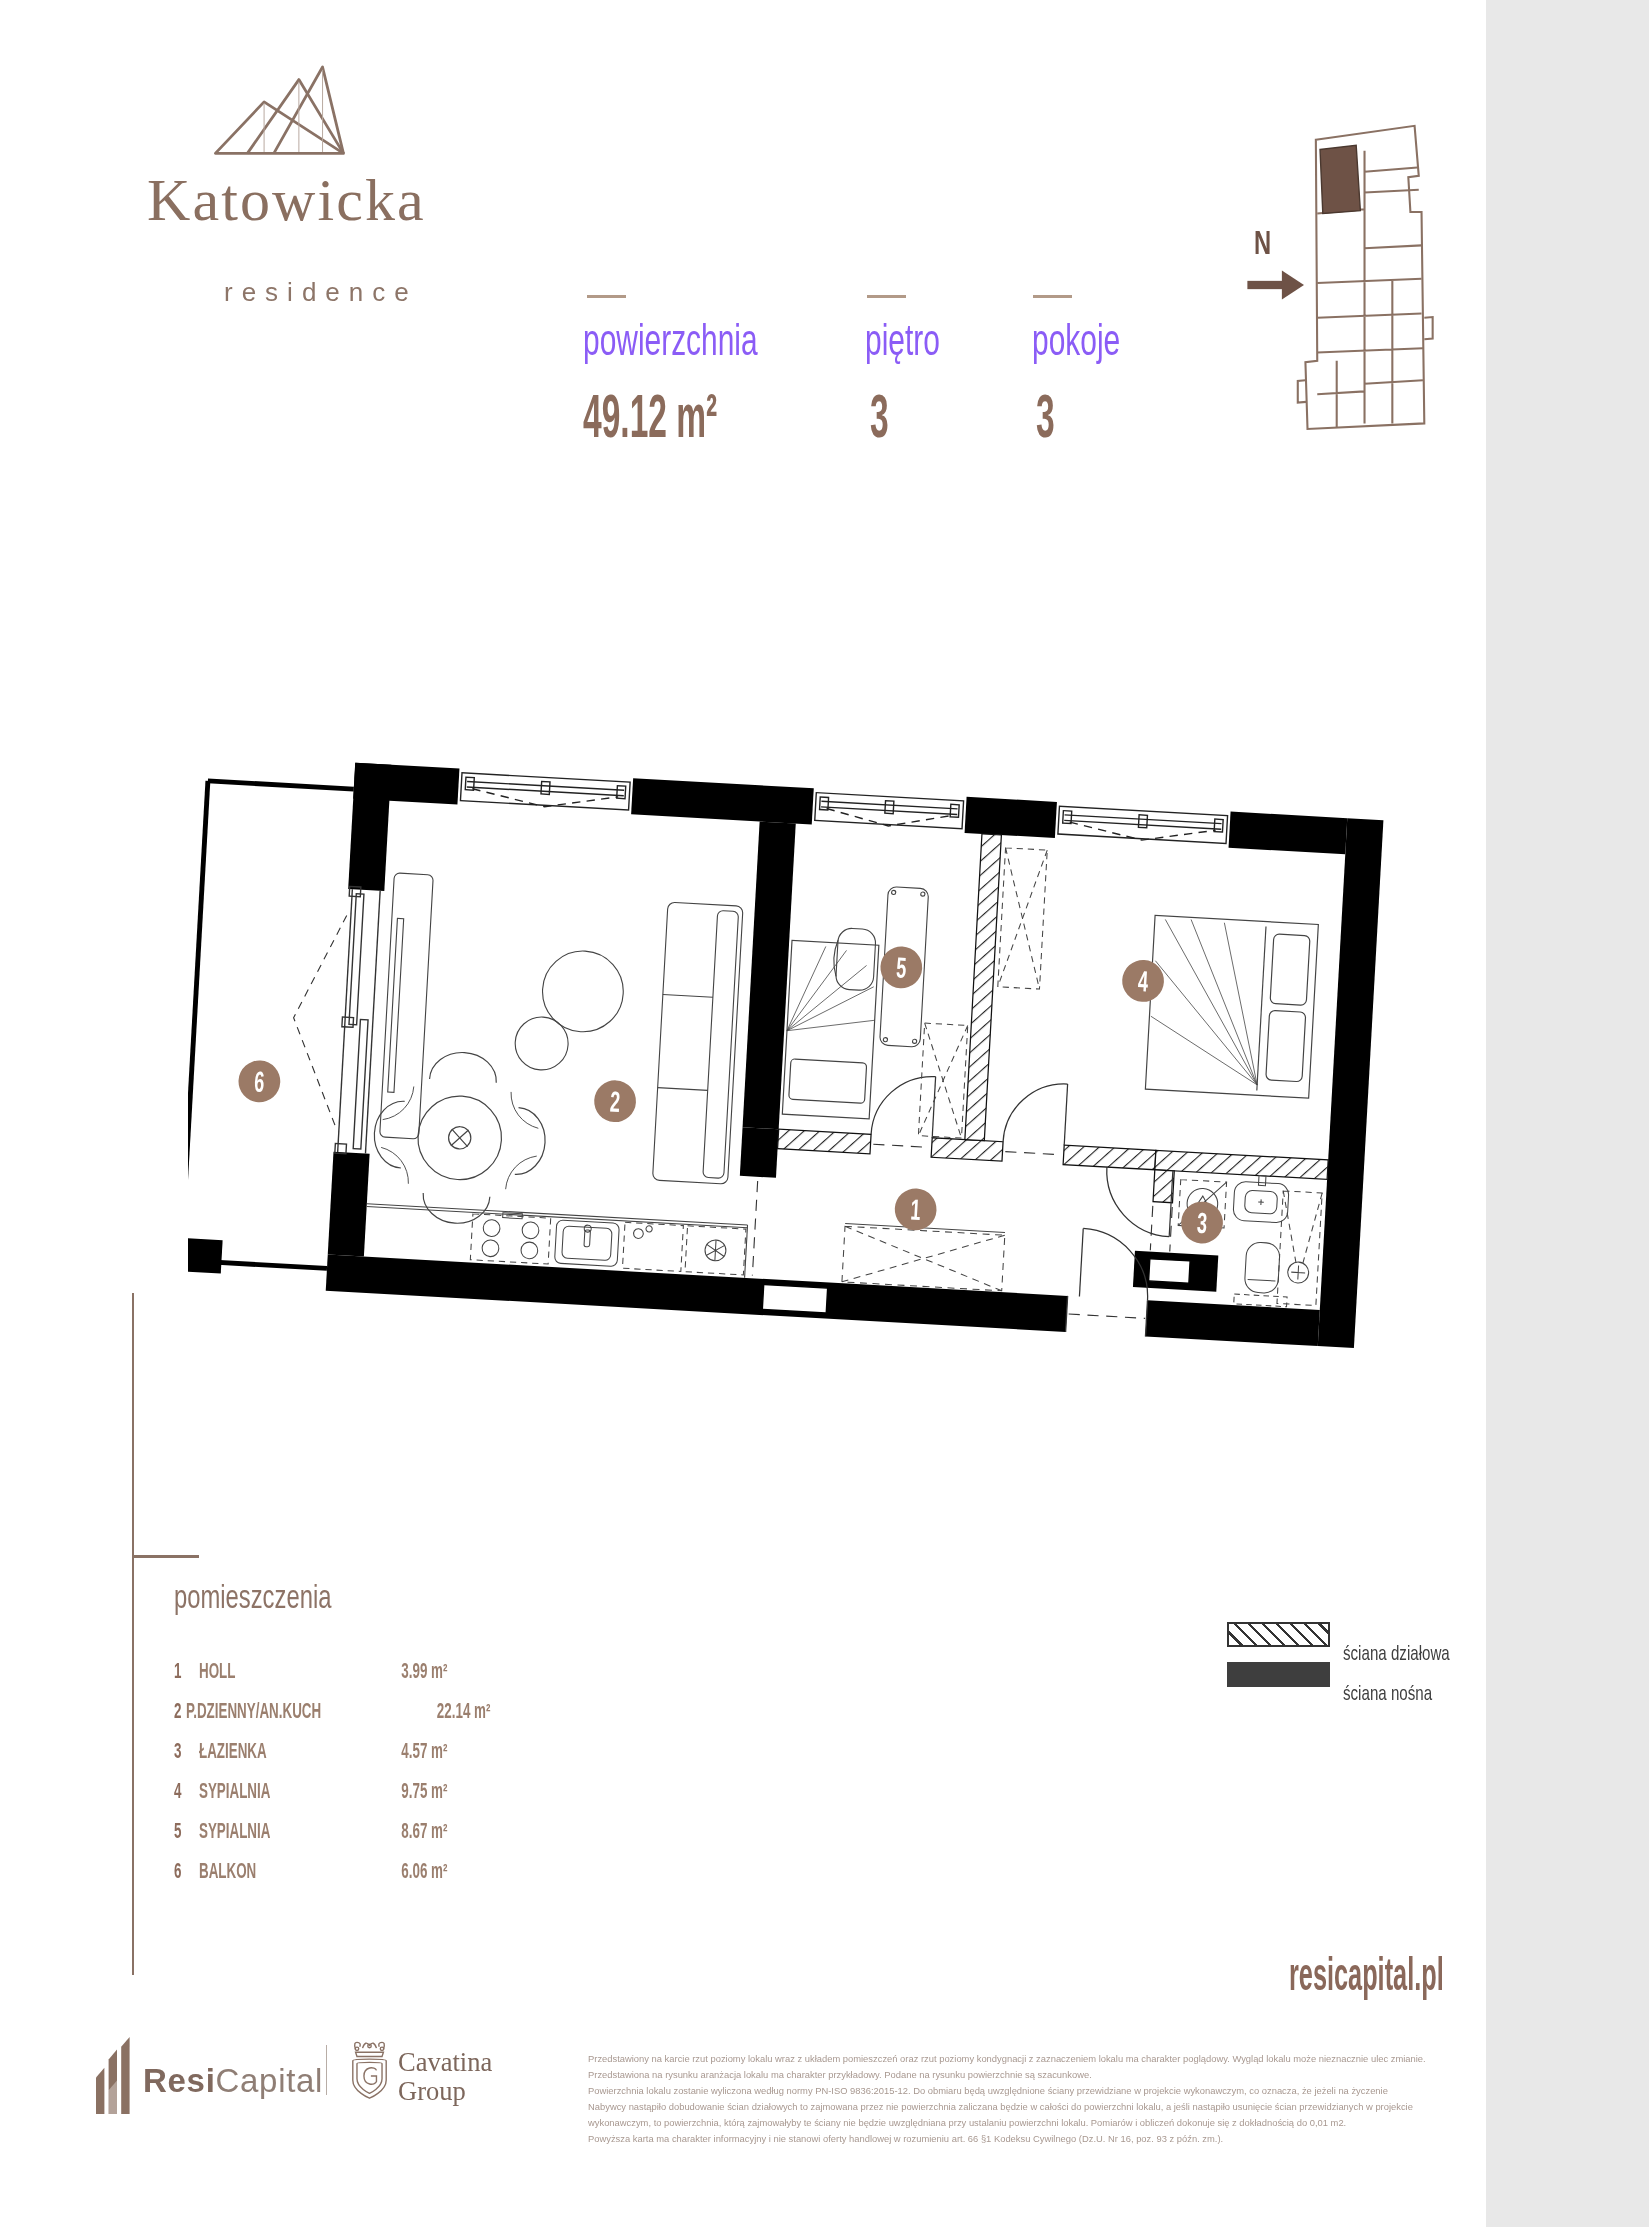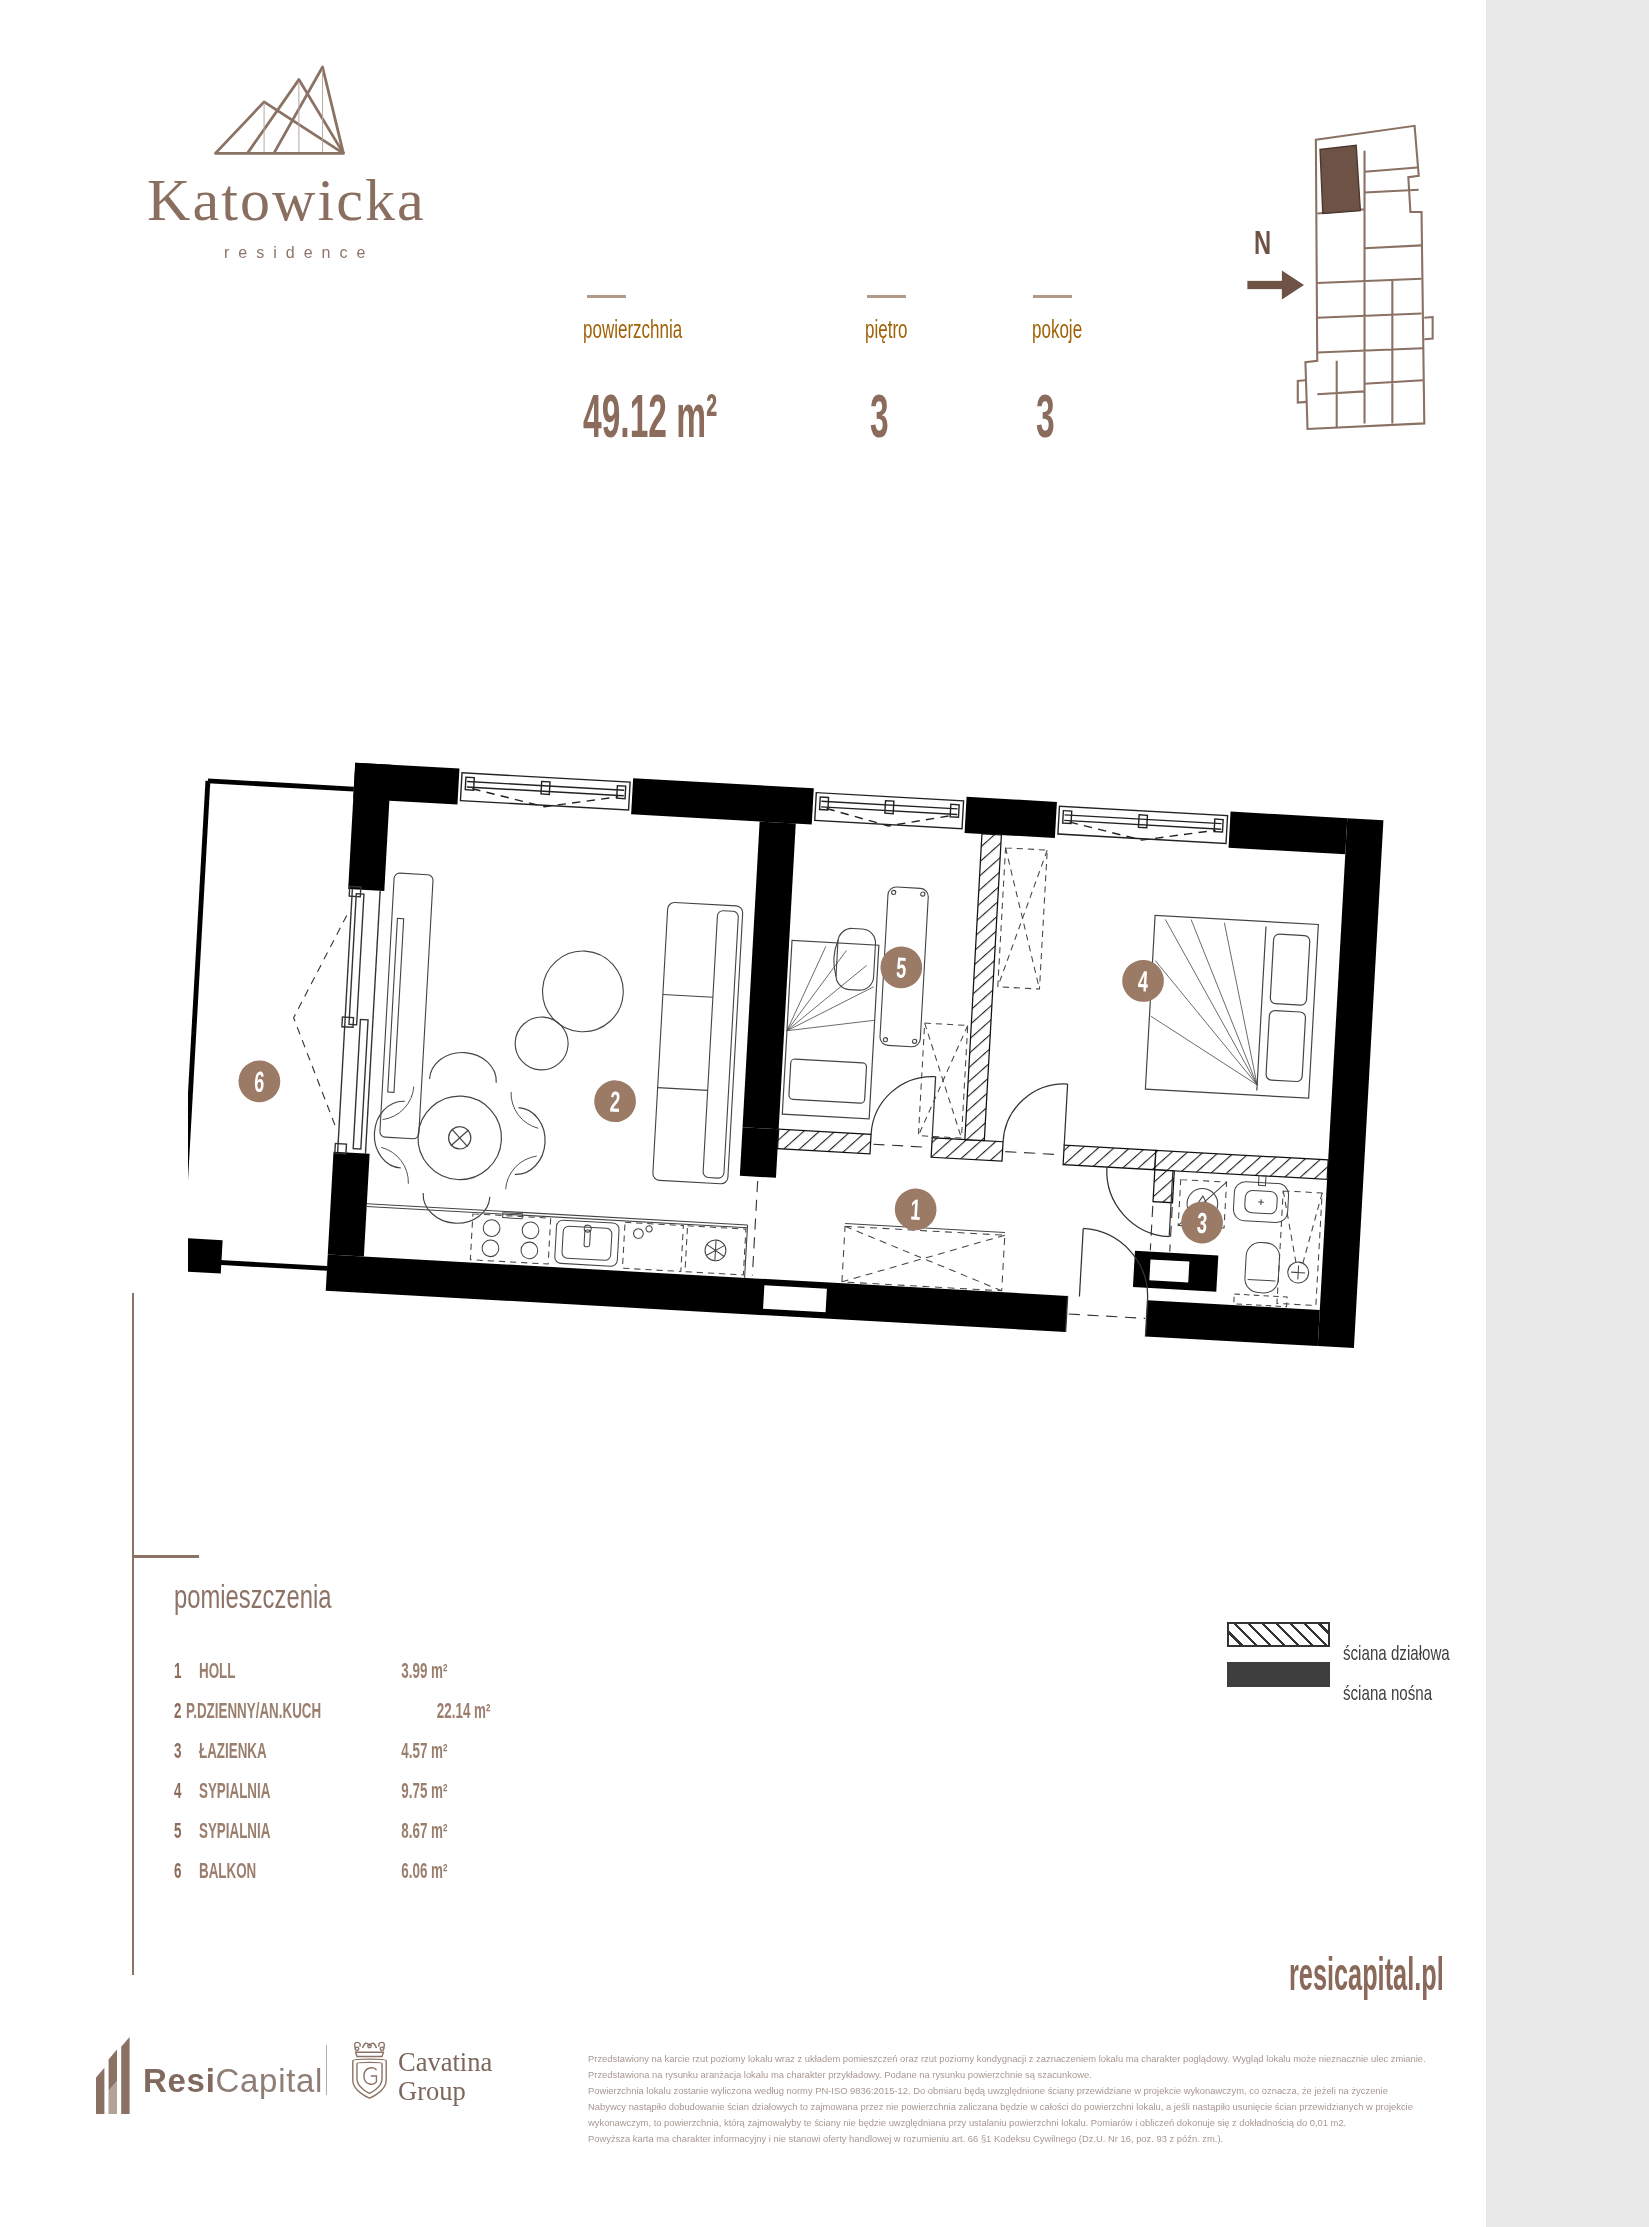--- a/index.html
+++ b/index.html
@@ -3,25 +3,25 @@
 <meta charset="utf-8">
 <style>
   html,body{margin:0;padding:0;background:#e8e8e8;}
   #page{position:relative;width:1486px;height:2227px;background:#ffffff;overflow:hidden;
         font-family:"Liberation Sans",sans-serif;}
   .abs{position:absolute;}
   .cx{display:inline-block;transform-origin:0 50%;white-space:nowrap;}
   .cxr{display:inline-block;transform-origin:100% 50%;white-space:nowrap;}
   
   .brand-name{font-family:"Liberation Serif",serif;font-size:60px;color:#8a6f60;letter-spacing:2.1px;}
-  .brand-sub{font-size:16px;font-weight:300;color:#8d7568;letter-spacing:9px;}
+  .brand-sub{font-size:26px;font-weight:300;color:#8d7568;letter-spacing:9px;margin-top:33px;}
   .title{font-size:96px;line-height:78px;font-weight:700;color:#8a685a;}
   .title .cx{transform:scaleX(.42);}
   .col-line{height:2.8px;width:39px;background:#b29a88;}
-  .col-label{font-size:25px;font-weight:300;color:#a16207;}
+  .col-label{font-size:44px;font-weight:300;color:#8b5cf6;}
   .col-label .cx{transform:scaleX(.68);}
   .col-value{font-size:61px;font-weight:700;color:#8b6b5b;}
   .col-value .cx{transform:scaleX(.55);}
   
   .rule-v{width:2.1px;background:#8a7265;}
   .rule-h{height:2.8px;background:#8a7265;}
   .rooms-head{font-size:34px;font-weight:300;color:#8d7366;}
   .rooms-head .cx{transform:scaleX(.70);}
   .room-row{display:flex;align-items:baseline;height:40px;}
   .room-num{width:25px;font-size:21.6px;font-weight:700;color:#8d6c5c;}

